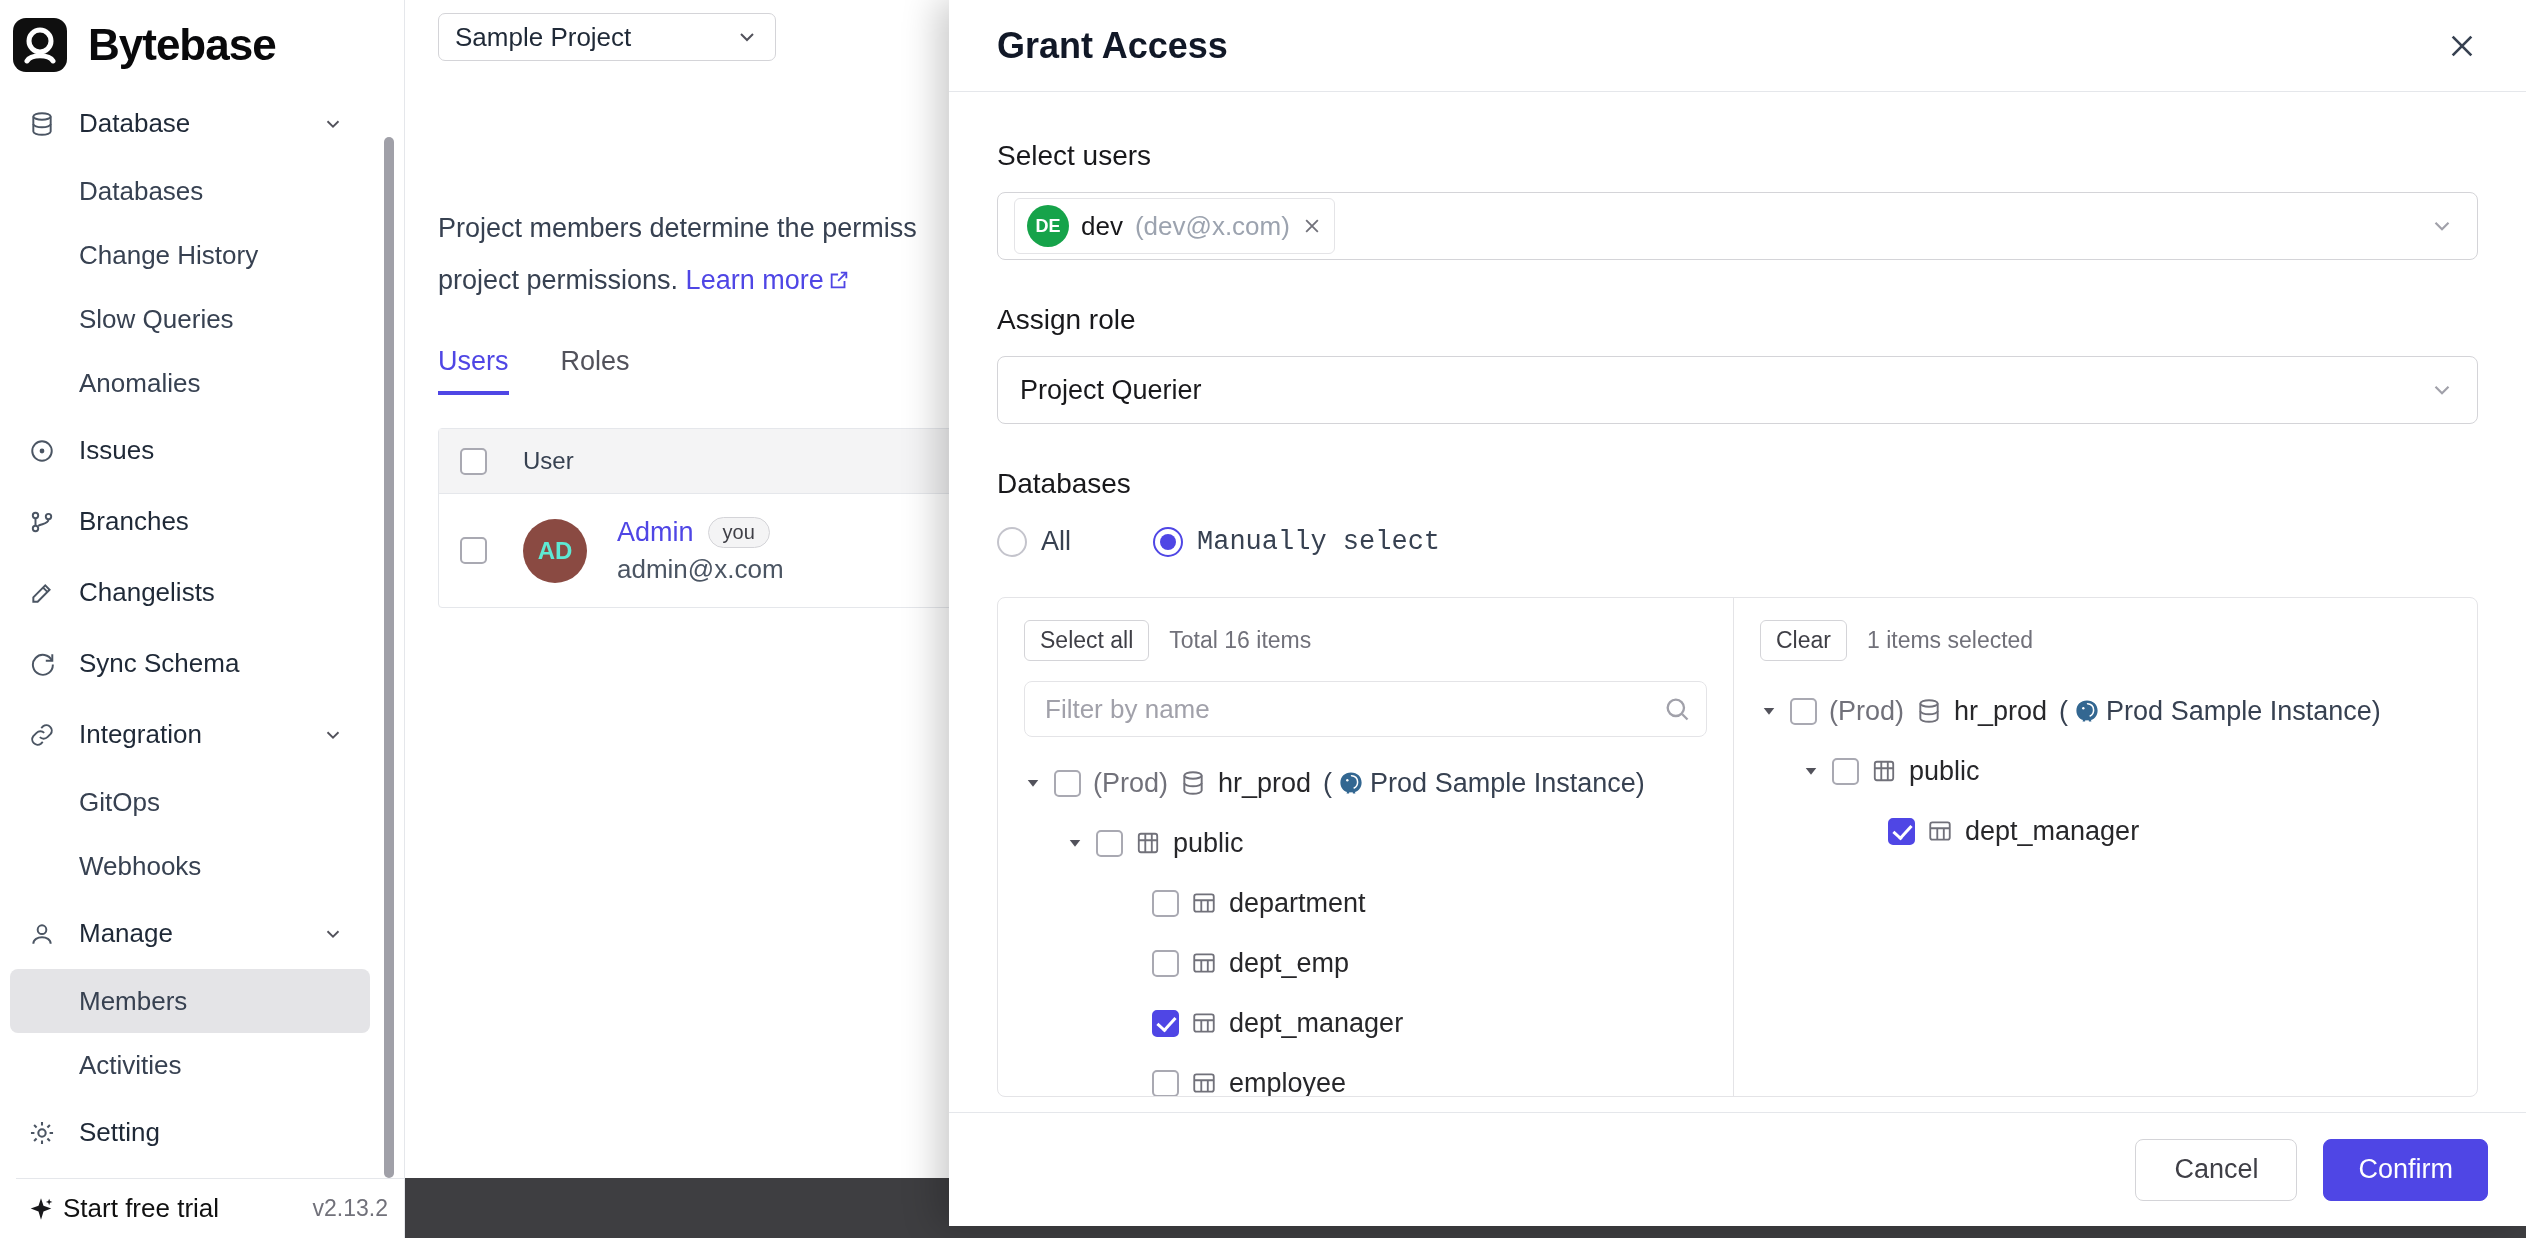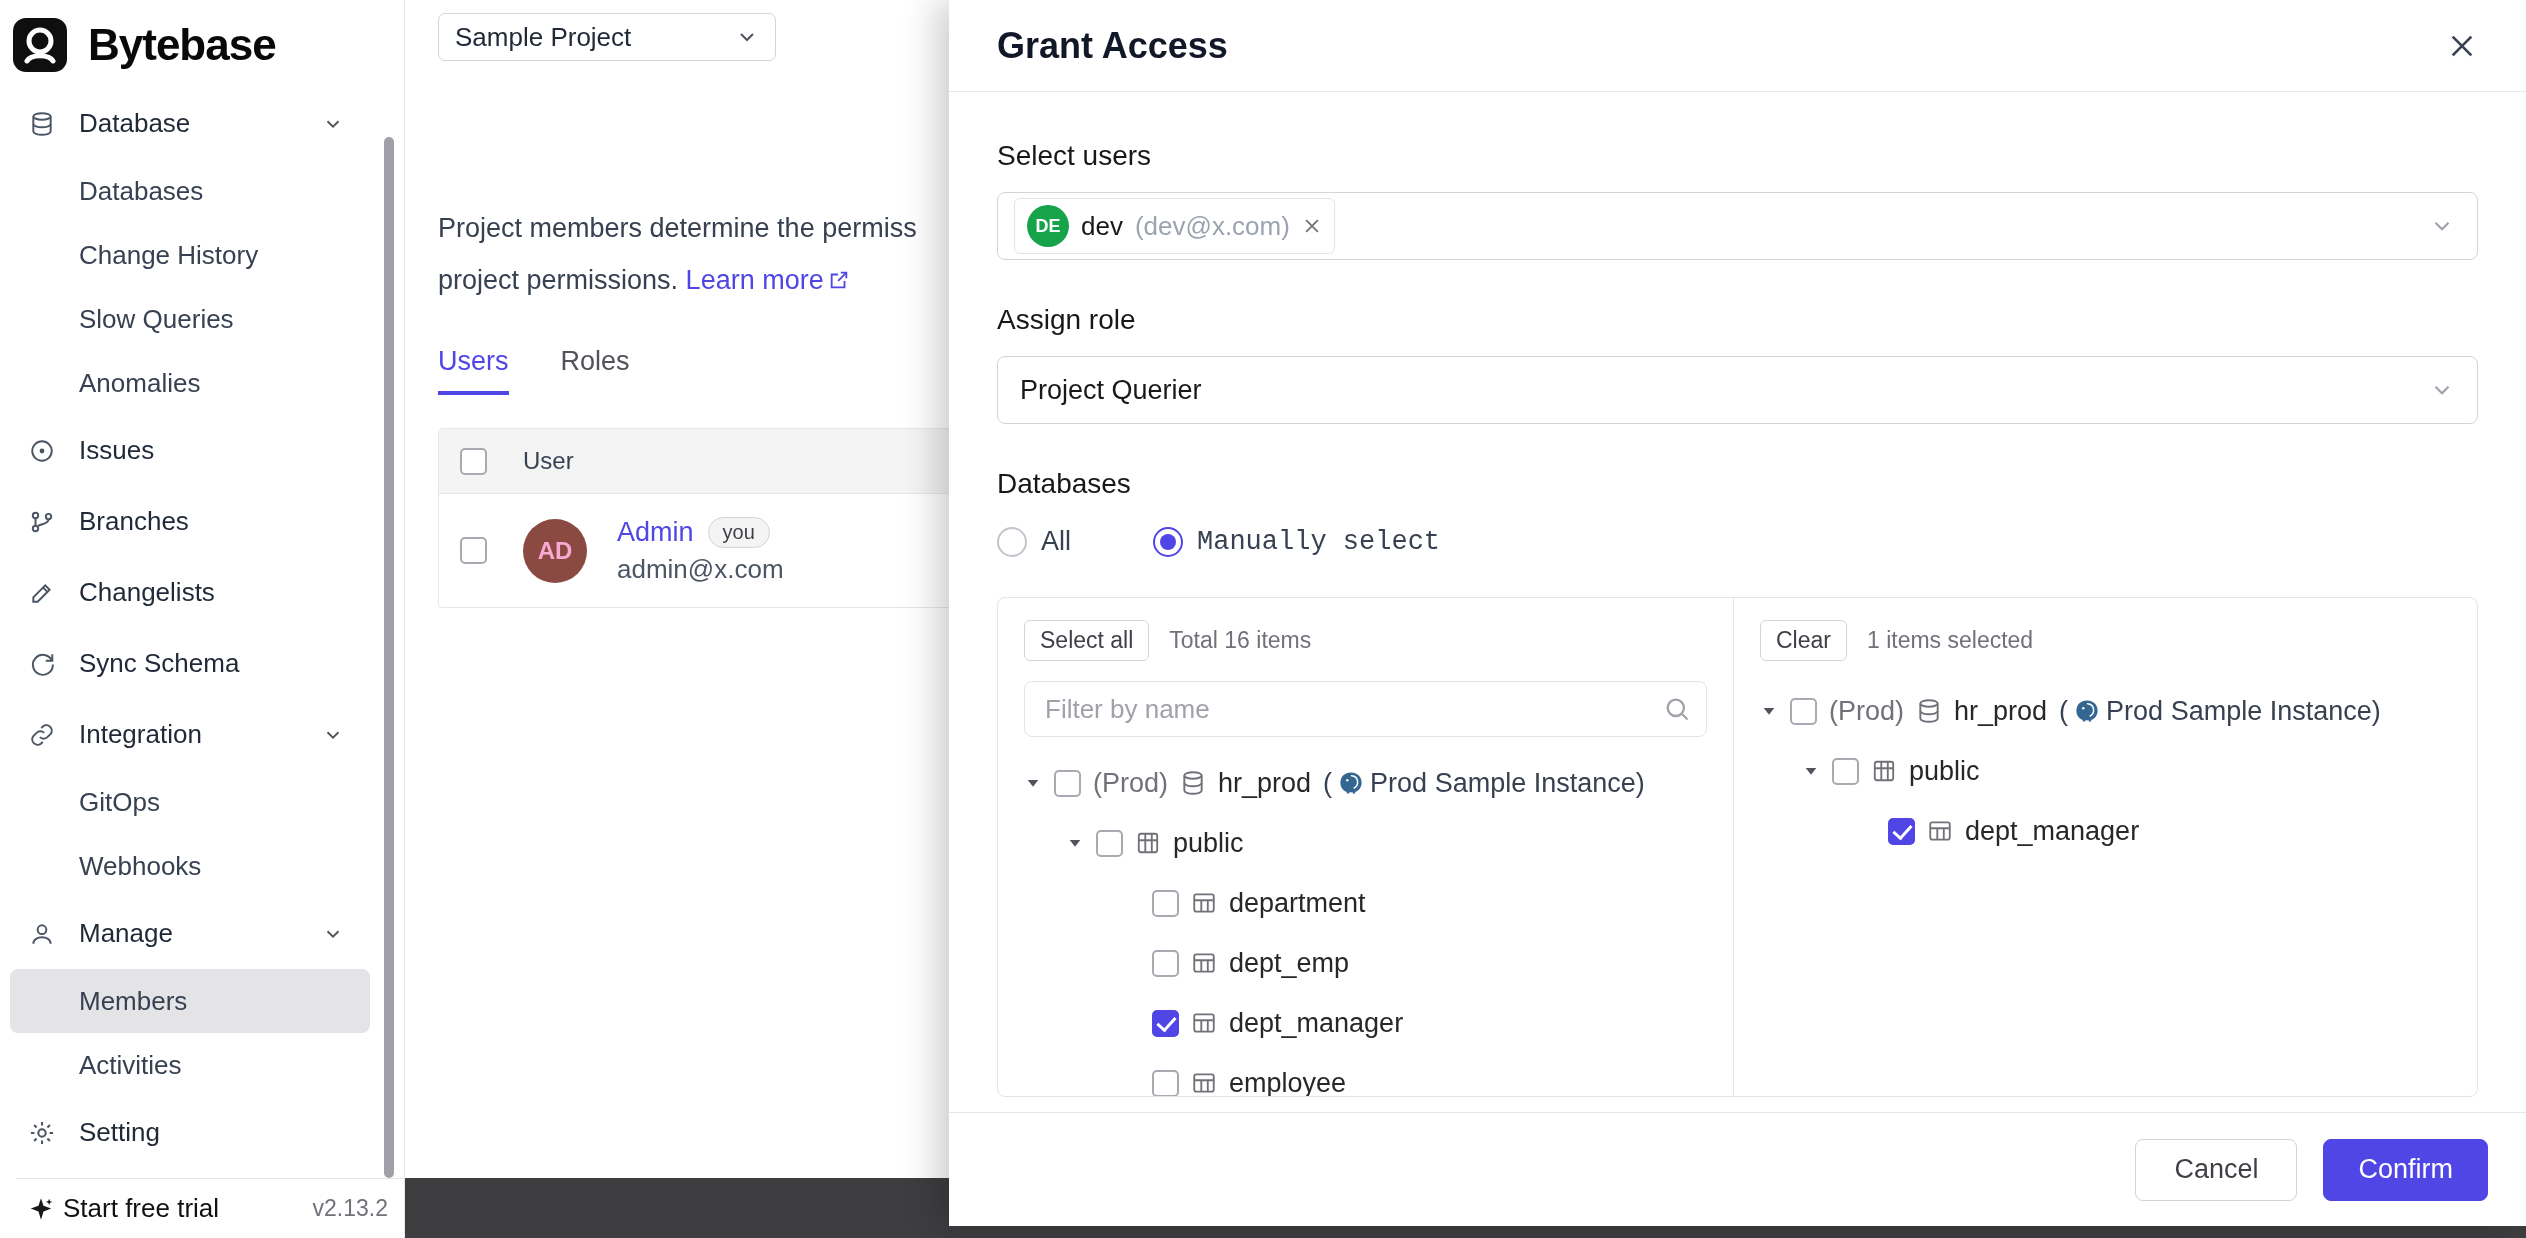--- a/index.html
+++ b/index.html
@@ -39,21 +39,21 @@
   .tabs { position:absolute; left:33px; top:346px; display:flex; gap:52px; font-size:27px; }
   .tab { padding-bottom:14px; cursor:pointer; color:#52525b; }
   .tab.active { color:var(--accent); font-weight:500; border-bottom:4px solid var(--accent);text-align:center; }
   .member-table { position:absolute; left:33px; top:428px; width:1650px;
     border:1px solid #e5e7eb; border-radius:4px; }
   .mt-head { height:64px; background:#f4f4f5; display:flex; align-items:center;
     padding-left:21px; gap:36px; font-size:24px; font-weight:500; color:#374151; }
   .mt-row { height:114px; border-top:1px solid #e5e7eb; display:flex; align-items:center;
     padding-left:21px; gap:0; }
   .avatar { width:64px; height:64px; border-radius:50%; background:var(--avatar-admin-bg);
-    color:#f9a8d4; font-size:24px; font-weight:600; display:flex; align-items:center;
+    color:#5eead4; font-size:24px; font-weight:600; display:flex; align-items:center;
     justify-content:center; margin-left:36px; flex:none; }
   .member-info { margin-left:30px; }
   .member-name { display:flex; align-items:center; gap:14px; }
   .member-name .nm { color:var(--accent); font-size:27px; font-weight:500; cursor:pointer; }
   .you-badge { font-size:20px; color:#3f3f46; background:#f4f4f5; border:1px solid #d4d4d8;
     border-radius:999px; padding:3px 14px; }
   .member-email { font-size:26px; color:#4b5563; margin-top:6px; }
 
   
   .cb { width:27px; height:27px; border:2px solid #a9a9b2; border-radius:5px;

